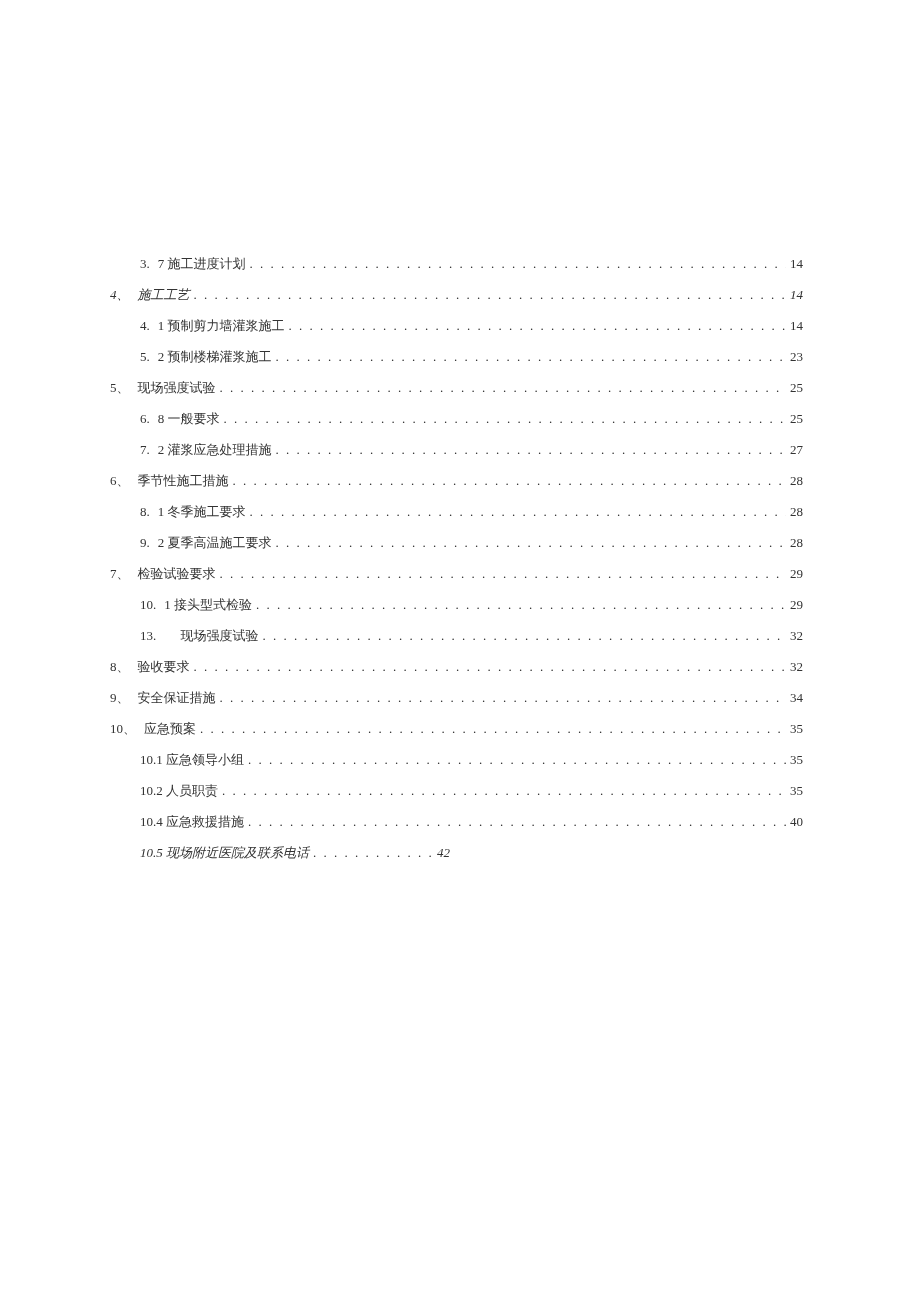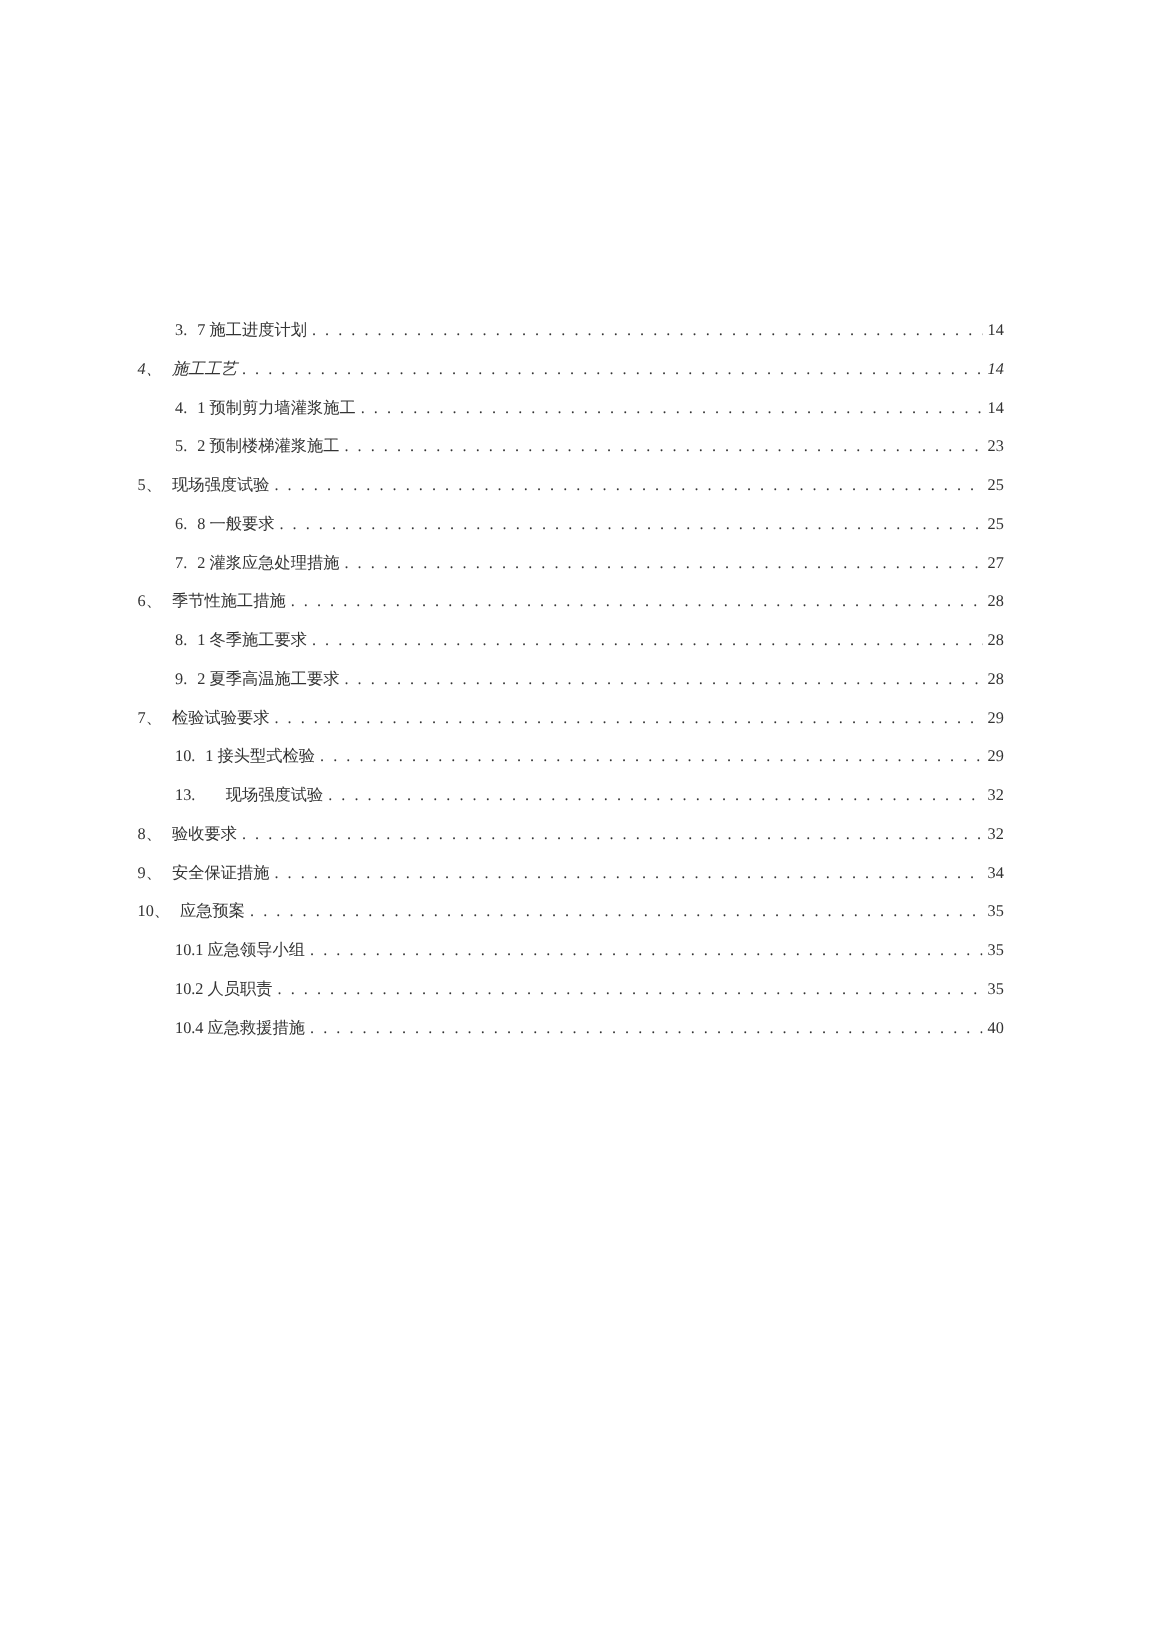--- a/index.html
+++ b/index.html
@@ -179,13 +179,18 @@
     <div class="toc-line level2">
       <span class="toc-label">10.2 人员职责</span>
       <span class="toc-dots"></span>
       <span class="toc-page">35</span>
     </div>
     <div class="toc-line level2">
       <span class="toc-label">10.4 应急救援措施</span>
       <span class="toc-dots"></span>
       <span class="toc-page">40</span>
     </div>
+    <div class="toc-line level2 short-line">
+      <span class="toc-label italic">10.5 现场附近医院及联系电话</span>
+      <span class="toc-dots"></span>
+      <span class="toc-page italic">42</span>
+    </div>
   </div>
 
 </body></html>

